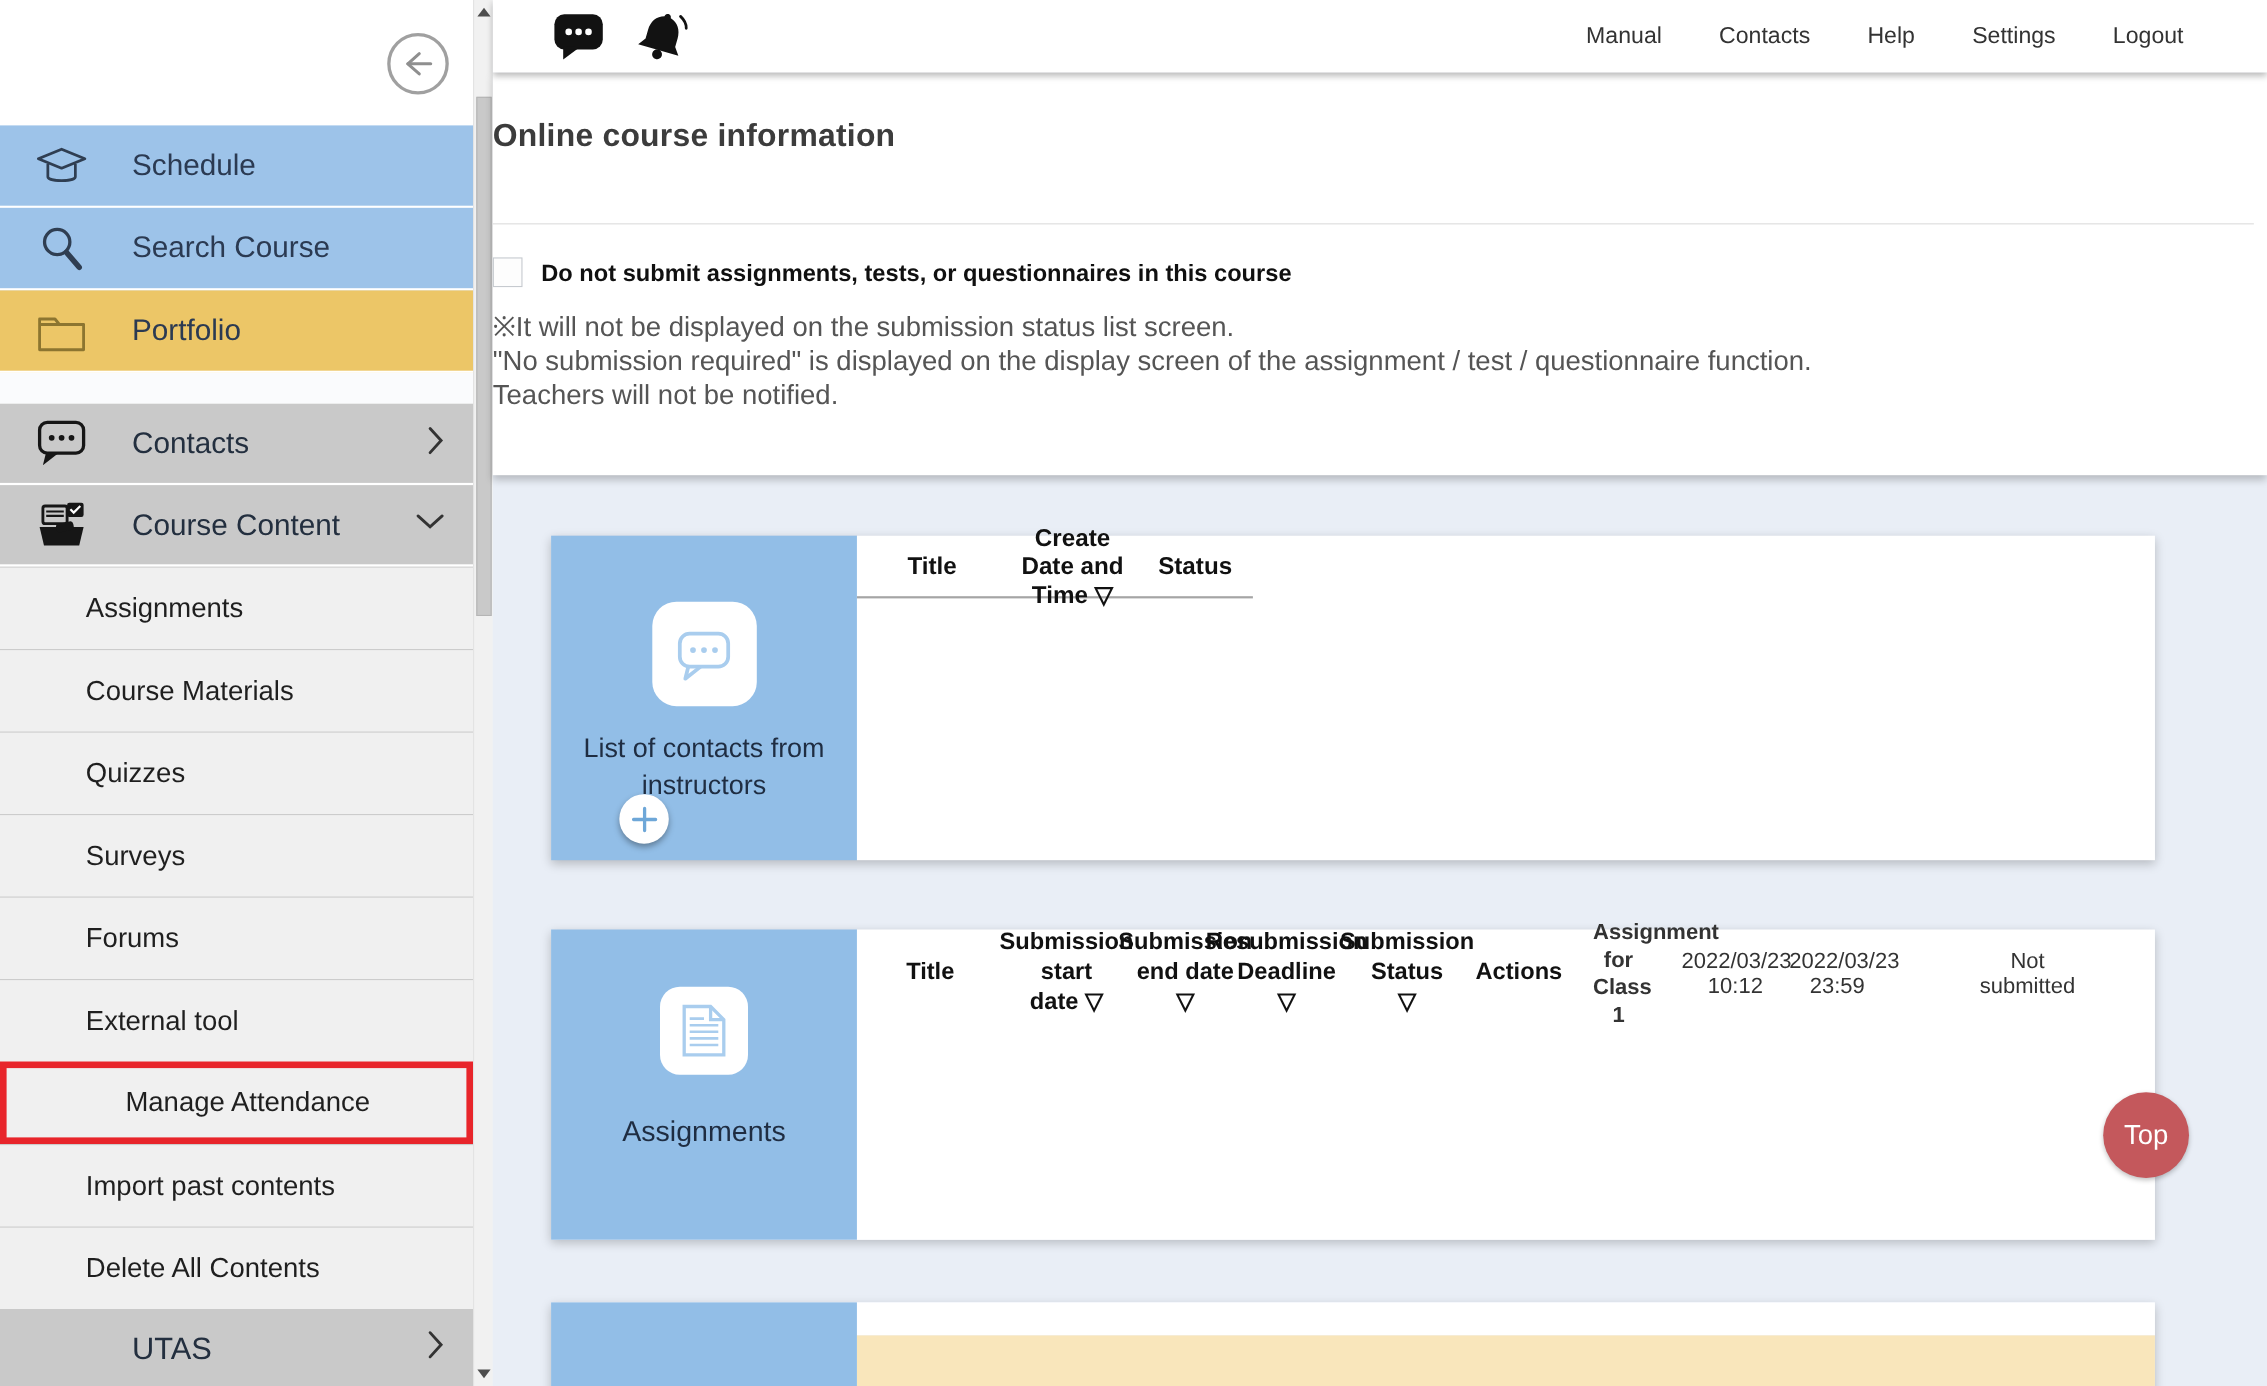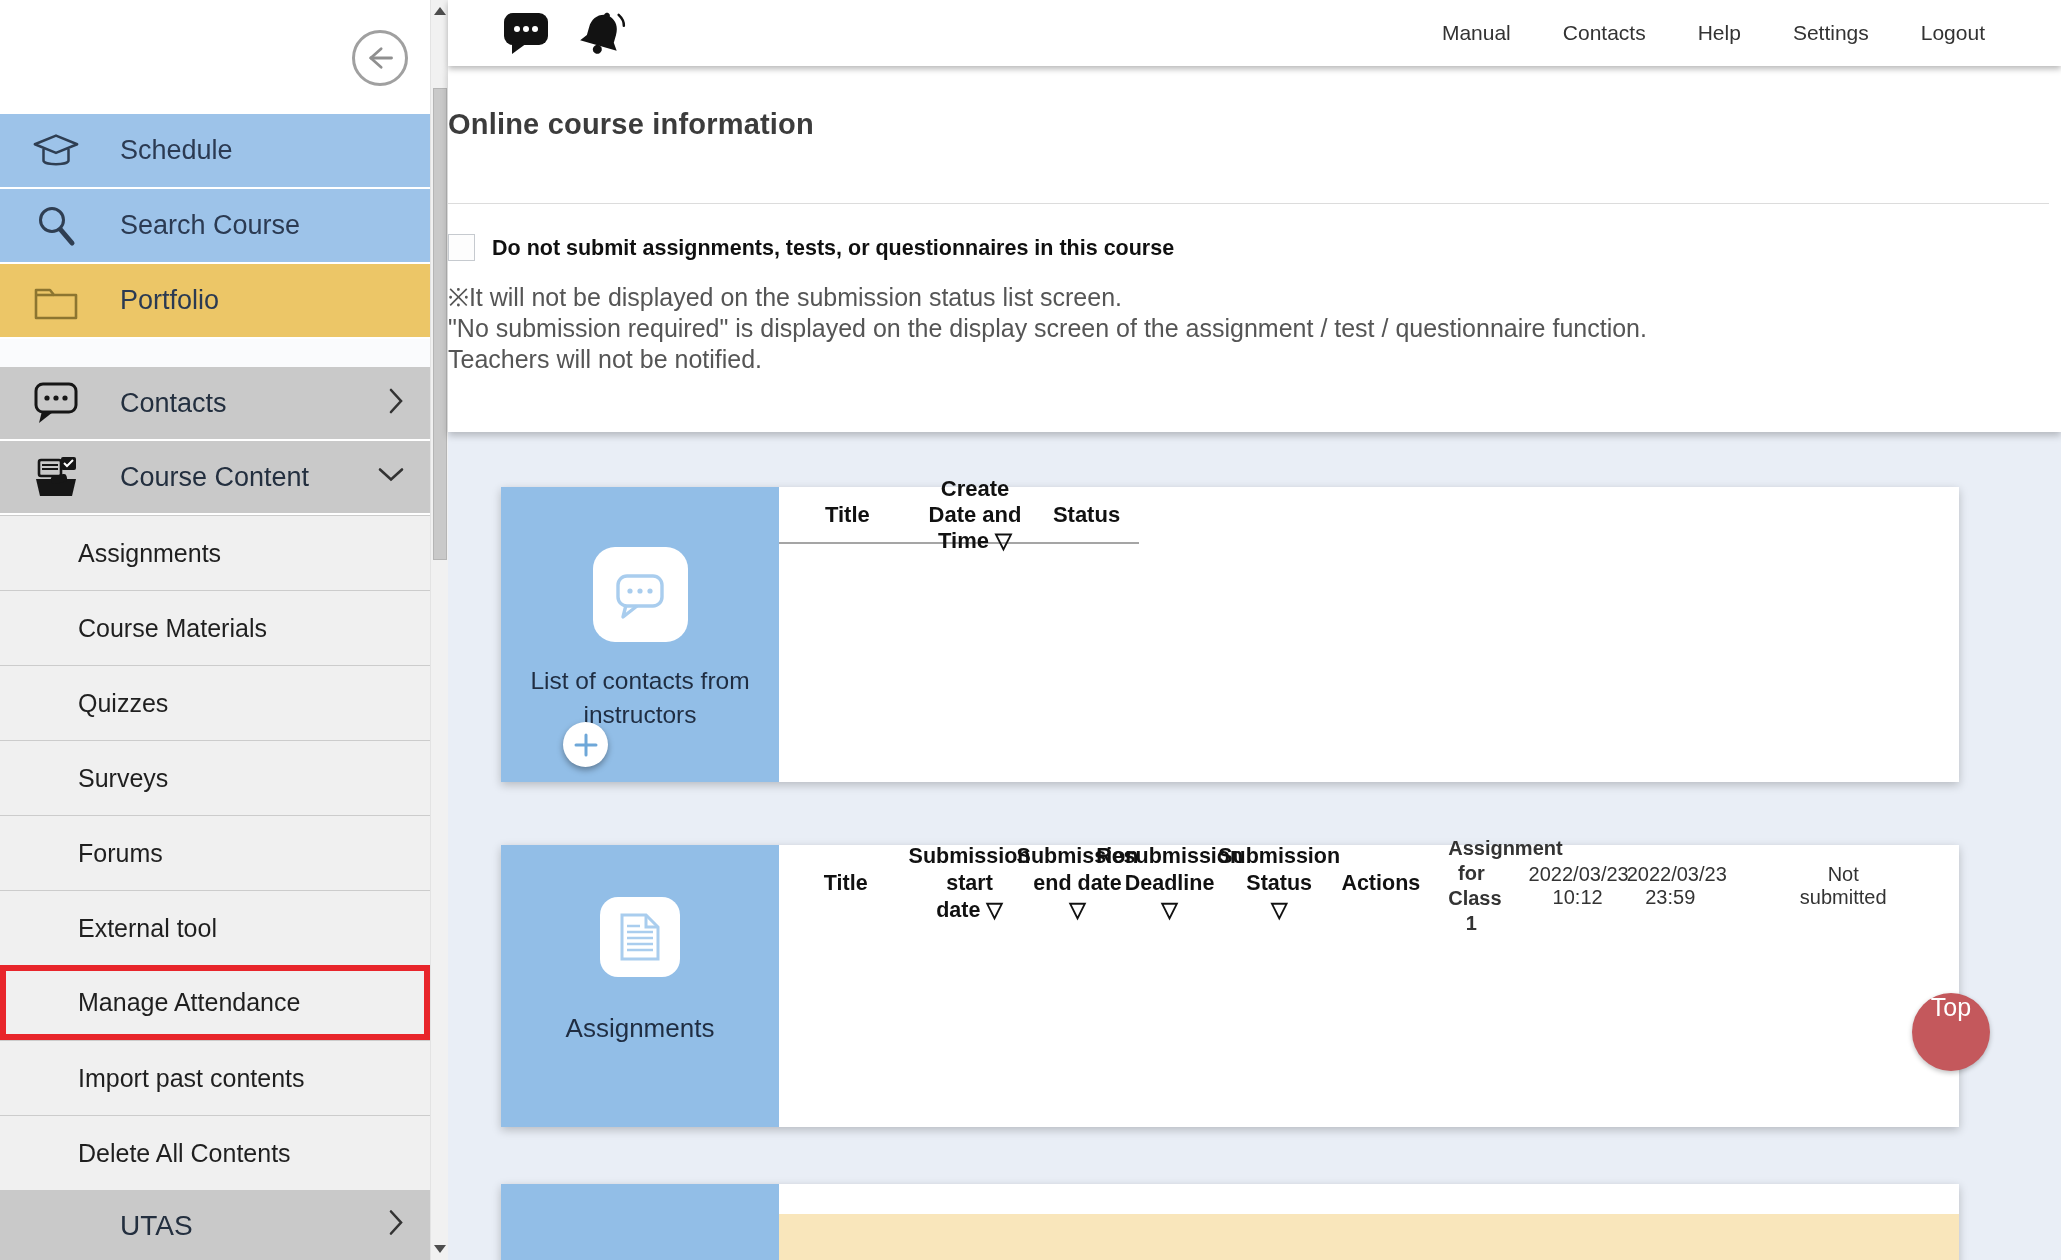--- a/index.html
+++ b/index.html
@@ -28,21 +28,21 @@
   .m-gray { background:#c9c9c9; height:74px; }
   .m-gray .mi-label { color:#232f3f; }
   .m-gap { height:28px; background:#fafbfd; }
   .chev { position:absolute; right:26px; top:50%; transform:translateY(-50%); }
   .s-item {
     height:75px; background:#f0f0f0; border-top:1px solid #cccccc;
     display:flex; align-items:center; padding-left:78px;
     font-size:25px; color:#1f1f1f; cursor:pointer;
   }
   .s-item:last-of-type { border-bottom:1px solid #cccccc; }
-  .s-item.highlight { border:6px solid #e8252b; padding-left:72px; }
+  .s-item.highlight { border:6px solid #e8252b; padding-left:108px; }
   .utas {
     height:72px; background:#c9c9c9; display:flex; align-items:center;
     padding-left:120px; font-size:28px; color:#232f3f; position:relative; cursor:pointer;
   }
   
   .v-scrollbar { width:18px; flex-shrink:0; background:#f1f1f1; position:relative; border-left:1px solid #e3e3e3; }
   .sb-btn { position:absolute; left:0; width:18px; height:22px; display:flex; align-items:center; justify-content:center; cursor:pointer; }
   .sb-up { top:0; }
   .sb-down { bottom:0; }
   .tri-up { width:0; height:0; border-left:6px solid transparent; border-right:6px solid transparent; border-bottom:8px solid #4d4d4d; }
@@ -102,21 +102,21 @@
   .trow { height:82px; display:flex; align-items:center; }
   .trow .td { font-size:20px; color:#333; text-align:center; }
   .td-title { font-weight:bold; color:#222; padding:0 34px; line-height:25px; }
   .c2-0 { width:21%; } .c2-1 { width:18%; } .c2-2 { width:16%; }
   .c2-3 { width:13%; } .c2-4 { width:21.5%; } .c2-5 { width:10.5%; }
   .notice-right { flex:1; display:flex; flex-direction:column; min-width:0; }
   .white-strip { height:30px; background:#fff; }
   .yellow-strip { flex:1; background:#f9e6bb; }
   .top-btn {
     position:absolute; left:1464px; top:993px; width:78px; height:78px; border-radius:50%;
-    background:#c4585c; color:#fff; font-size:25px; display:flex; justify-content:center;
+    background:#c4585c; color:#fff; font-size:25px; display:flex; align-items:center; justify-content:center;
     z-index:5; cursor:pointer; box-shadow:0 2px 5px rgba(0,0,0,0.25);
   }
 </style>
 </head>
 <body>
 
 <div class="sidebar">
   <div class="collapse-btn">
     <span style="display:flex">
       <svg width="30" height="30" viewBox="0 0 26 24" fill="none" stroke="#8f8f8f" stroke-width="2.4" stroke-linecap="round" stroke-linejoin="round">

